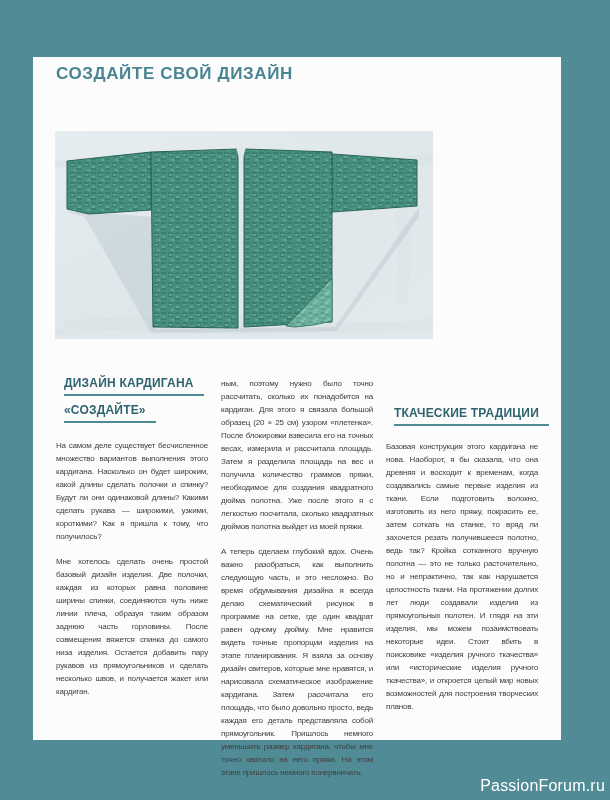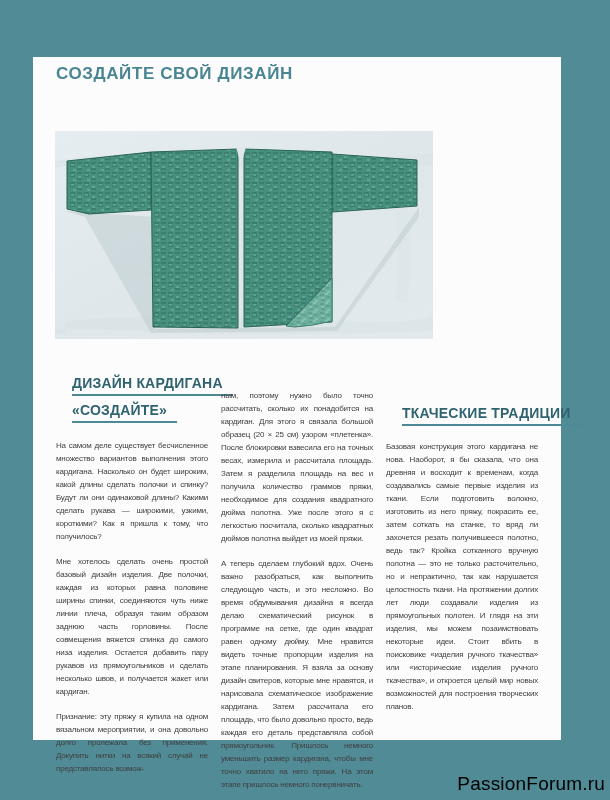--- a/index.html
+++ b/index.html
@@ -39,41 +39,41 @@
     gap:13px;
   }
   .col{
     width:152px;
     font-size:8px;
     line-height:13px;
     letter-spacing:-0.2px;
     color:#404040;
   }
   .col p{
-    margin:12px 0 12px 0;
+    margin:0 0 12px 0;
     text-align:justify;
   }
   .col-heading{
     display:table;
-    font-size:14px;
+    font-size:12px;
     font-weight:bold;
     letter-spacing:0.2px;
     color:#2f6370;
     padding:0 10px 4px 0;
     border-bottom:2px solid #4e8a96;
-    margin:0 0 8px 16px;
+    margin:0 0 8px 8px;
     white-space:nowrap;
   }
   .col-heading.second{margin-bottom:16px;}
   .col-heading.mid{margin-top:30px;margin-bottom:14px;}
   .watermark{
     position:absolute;
     right:5px;bottom:5px;
-    font-size:19px;
-    color:#000000;
+    font-size:16px;
+    color:#ffffff;
     letter-spacing:0.2px;
   }
 </style>
 </head>
 <body>
 
 <div class="canvas">
   <div class="book-page">
 
     <div class="page-title">СОЗДАЙТЕ СВОЙ ДИЗАЙН</div>
@@ -128,21 +128,20 @@
       </svg>
     </div>
 
     <div class="columns">
 
       <div class="col">
         <div class="col-heading">ДИЗАЙН КАРДИГАНА</div>
         <div class="col-heading second">«СОЗДАЙТЕ»</div>
         <p>На самом деле существует бесчисленное множество вариантов выполнения этого кардигана. Насколько он будет широким, какой длины сделать полочки и спинку? Будут ли они одинаковой длины? Какими сделать рукава — широкими, узкими, короткими? Как я пришла к тому, что получилось?</p>
         <p>Мне хотелось сделать очень простой базовый дизайн изделия. Две полочки, каждая из которых равна половине ширины спинки, соединяются чуть ниже линии плеча, образуя таким образом заднюю часть горловины. После совмещения вяжется спинка до самого низа изделия. Остается добавить пару рукавов из прямоугольников и сделать несколько швов, и получается жакет или кардиган.</p>
-        <p>Признание: эту пряжу я купила на одном вязальном мероприятии, и она довольно долго пролежала без применения. Докупить нитки на всякий случай не представлялось возмож-</p>
       </div>
 
       <div class="col">
         <p>ным, поэтому нужно было точно рассчитать, сколько их понадобится на кардиган. Для этого я связала большой образец (20 × 25 см) узором «плетенка». После блокировки взвесила его на точных весах, измерила и рассчитала площадь. Затем я разделила площадь на вес и получила количество граммов пряжи, необходимое для создания квадратного дюйма полотна. Уже после этого я с легкостью посчитала, сколько квадратных дюймов полотна выйдет из моей пряжи.</p>
         <p>А теперь сделаем глубокий вдох. Очень важно разобраться, как выполнить следующую часть, и это несложно. Во время обдумывания дизайна я всегда делаю схематический рисунок в программе на сетке, где один квадрат равен одному дюйму. Мне нравится видеть точные пропорции изделия на этапе планирования. Я взяла за основу дизайн свитеров, которые мне нравятся, и нарисовала схематическое изображение кардигана. Затем рассчитала его площадь, что было довольно просто, ведь каждая его деталь представляла собой прямоугольник. Пришлось немного уменьшить размер кардигана, чтобы мне точно хватило на него пряжи. На этом этапе пришлось немного понервничать.</p>
       </div>
 
       <div class="col">
         <div class="col-heading mid">ТКАЧЕСКИЕ ТРАДИЦИИ</div>
         <p>Базовая конструкция этого кардигана не нова. Наоборот, я бы сказала, что она древняя и восходит к временам, когда создавались самые первые изделия из ткани. Если подготовить волокно, изготовить из него пряжу, покрасить ее, затем соткать на станке, то вряд ли захочется резать получившееся полотно, ведь так? Кройка сотканного вручную полотна — это не только расточительно, но и непрактично, так как нарушается целостность ткани. На протяжении долгих лет люди создавали изделия из прямоугольных полотен. И глядя на эти изделия, мы можем позаимствовать некоторые идеи. Стоит вбить в поисковике «изделия ручного ткачества» или «исторические изделия ручного ткачества», и откроется целый мир новых возможностей для построения творческих планов.</p>

